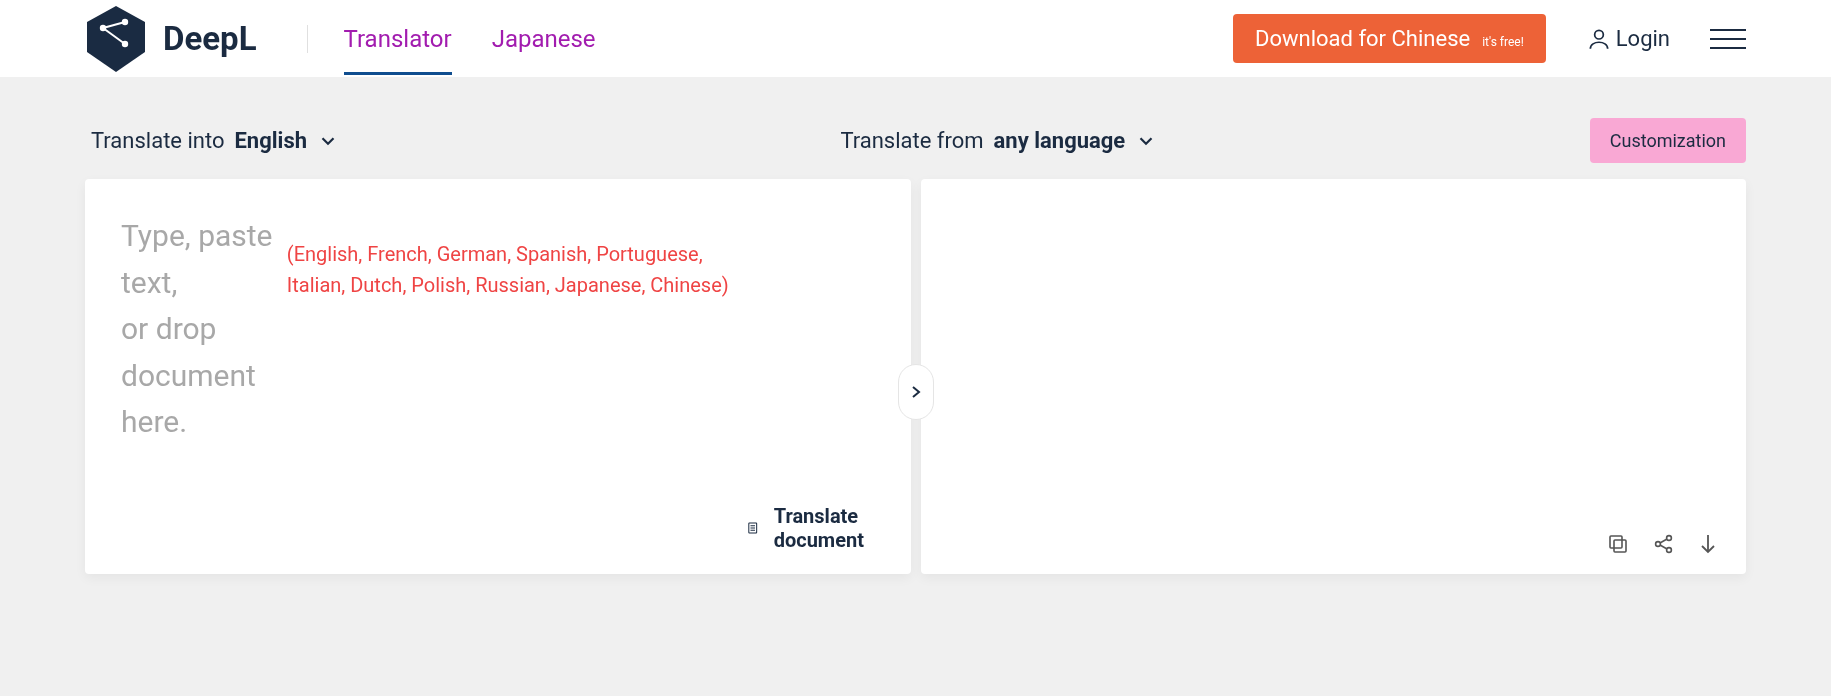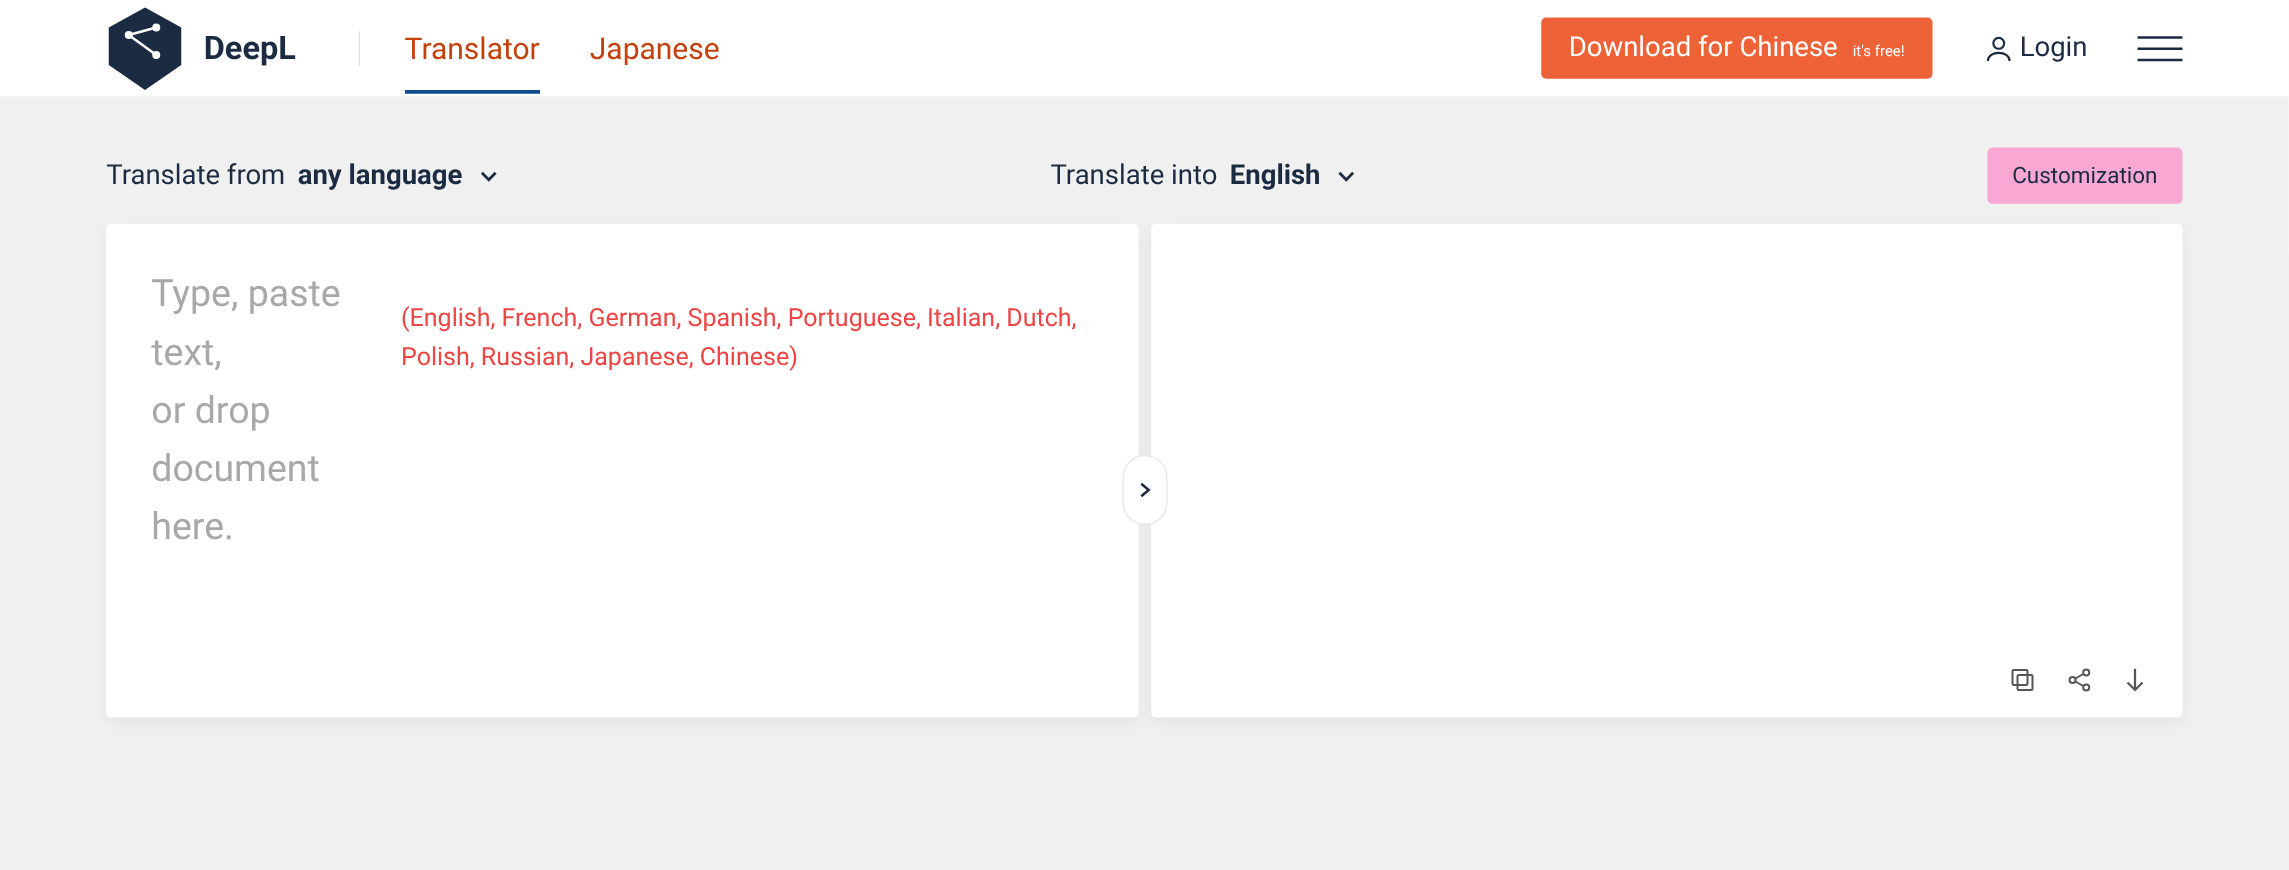--- a/index.html
+++ b/index.html
@@ -19,37 +19,37 @@
   gap: 0;
 }
 .logo-wrap {
   display: flex;
   align-items: center;
   gap: 16px;
   margin-right: 50px;
 }
 .logo-icon { width: 62px; height: 70px; position: relative; }
 .brand-name {
-  font-size: 26px;
+  font-size: 33px;
   font-weight: 700;
   color: #1b2b41;
 }
 .header-sep {
   width: 1px;
   height: 28px;
   background: #e0e0e0;
   margin-right: 36px;
 }
 .nav-tabs {
   display: flex;
   gap: 40px;
 }
 .nav-tab {
   font-size: 24px;
-  color: #c2410c;
+  color: #a21caf;
   padding: 22px 0;
   cursor: pointer;
   position: relative;
 }
 .nav-tab.active::after {
   content: "";
   position: absolute;
   bottom: 0;
   left: 0;
   right: 0;
@@ -238,42 +238,51 @@
     <div class="burger">
       <div></div>
         <div></div>
         <div></div>
     </div>
   </div>
 </div>
 
 <div class="main-area">
   <div class="lang-row">
+    <div class="lang-block right">
+      <span>Translate into </span>
+      <span class="lang-target">English</span>
+      <svg width="22" height="22" viewBox="0 0 24 24" fill="none" stroke="#1b2b41" stroke-width="2.4">
+        <polyline points="6 9 12 15 18 9"></polyline>
+      </svg>
+    </div>
     <div class="lang-block">
       <span>Translate from </span>
       <span class="lang-target">any language</span>
       <svg width="22" height="22" viewBox="0 0 24 24" fill="none" stroke="#1b2b41" stroke-width="2.4">
         <polyline points="6 9 12 15 18 9"></polyline>
       </svg>
     </div>
-    <div class="lang-block right">
-      <span>Translate into </span>
-      <span class="lang-target">English</span>
-      <svg width="22" height="22" viewBox="0 0 24 24" fill="none" stroke="#1b2b41" stroke-width="2.4">
-        <polyline points="6 9 12 15 18 9"></polyline>
-      </svg>
-    </div>
     <div class="customization">Customization</div>
   </div>
 
   <div class="panels">
     <div class="panel panel-left">
       <div class="source-text">Type, paste text,
 or drop document here.</div>
       <div class="source-hint">(English, French, German, Spanish, Portuguese, Italian, Dutch, Polish, Russian, Japanese, Chinese)</div>
+      <div class="panel-footer-left">
+        <svg width="24" height="24" viewBox="0 0 24 24" fill="none" stroke="#1b2b41" stroke-width="1.8">
+          <rect x="5" y="3" width="14" height="18" rx="1"></rect>
+          <line x1="8" y1="8" x2="16" y2="8"></line>
+          <line x1="8" y1="12" x2="16" y2="12"></line>
+          <line x1="8" y1="16" x2="16" y2="16"></line>
+        </svg>
+        <span>Translate document</span>
+      </div>
     </div>
 
     <div class="swap-btn">
       <svg width="10" height="14" viewBox="0 0 10 14" fill="none" stroke="#1b2b41" stroke-width="2">
         <polyline points="2 2 8 7 2 12"></polyline>
       </svg>
     </div>
 
     <div class="panel panel-right">
       <div class="panel-footer-right">

